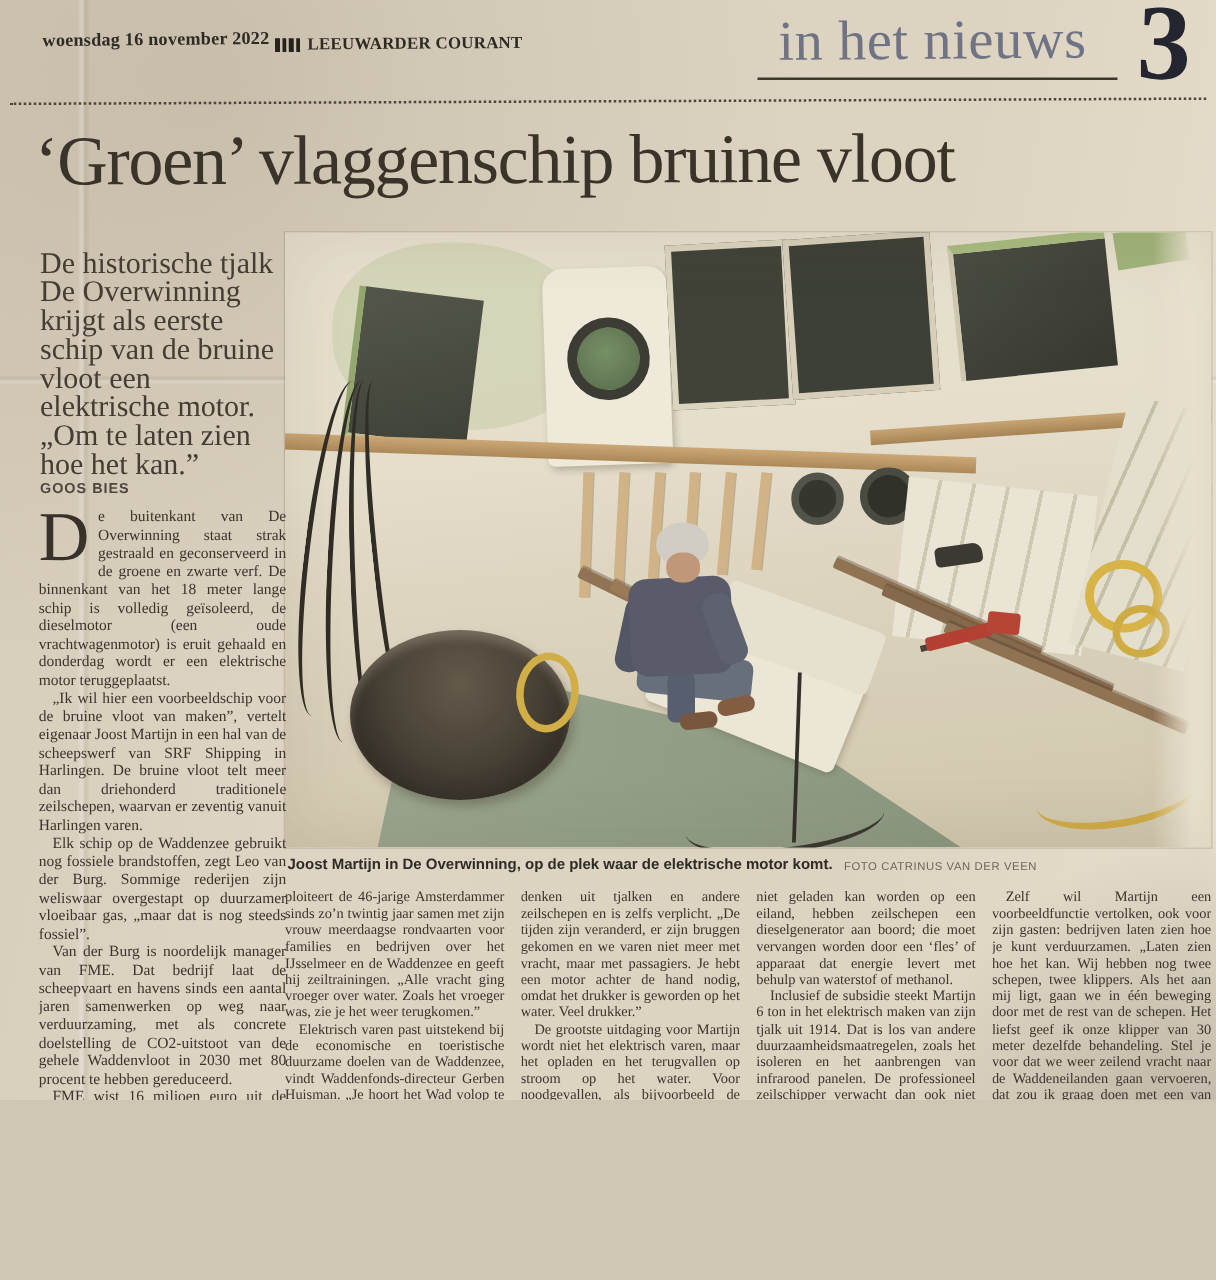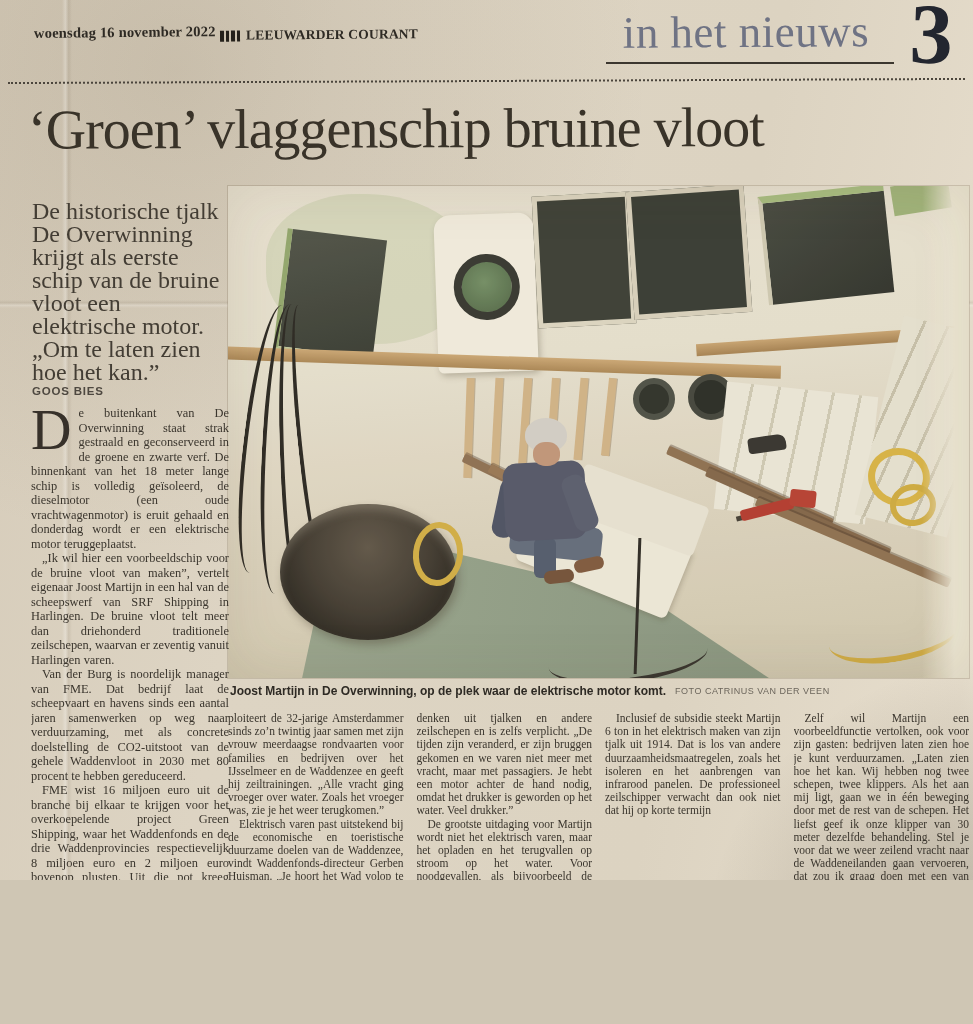--- a/index.html
+++ b/index.html
@@ -49,21 +49,21 @@
     font-size:12.4px;line-height:14.5px;}
   .dropcap{float:left;font-size:56px;line-height:44px;padding:2px 7px 0 0;color:#37312a;
     font-weight:500;}
   #cols{position:absolute;left:228px;top:712px;width:741px;height:296px;display:flex;gap:13px;}
   #cols .col{flex:1 1 0;overflow:hidden;font-size:11.5px;line-height:13.2px;}
   .pullquote{font-size:20px;line-height:25px;font-style:italic;font-weight:bold;
     color:#55545f;margin:4px 0 14px 0;text-align:left;}
 
   
   .caption-row{position:absolute;left:230px;top:684px;width:739px;
-    font-family:"Liberation Sans",sans-serif;display:flex;align-items:center;gap:9px;}
+    font-family:"Liberation Sans",sans-serif;display:flex;align-items:flex-end;gap:9px;}
   .caption{font-size:12px;font-weight:bold;color:#2e2a24;}
   .credit{font-size:9px;color:#6c665c;letter-spacing:.5px;white-space:nowrap;}
 
   .bottom-rule{position:absolute;left:36px;top:1006px;width:902px;height:2.5px;
     background:#3a342b;border-radius:2px;transform:rotate(-.2deg);}
 
   
   #photo{position:absolute;left:228px;top:186px;width:741px;height:492px;overflow:hidden;
     background:linear-gradient(175deg,#eae4d4 0%,#e7e1d0 35%,#ded5c1 60%,#d6cdb6 82%,#cfc6ad 100%);
     box-shadow:0 0 0 1px rgba(120,105,80,.25);}
@@ -232,36 +232,38 @@
   </div>
 
   <div class="caption-row">
     <span class="caption">Joost Martijn in De Overwinning, op de plek waar de elektrische motor komt.</span>
     <span class="credit">FOTO CATRINUS VAN DER VEEN</span>
   </div>
 
   <div id="col1" class="bodytext">
     <p><span class="dropcap">D</span><span>e buitenkant van De Overwinning staat strak gestraald en geconserveerd in de groene en zwarte verf. De binnenkant van het 18 meter lange schip is volledig geïsoleerd, de dieselmotor (een oude vrachtwagenmotor) is eruit gehaald en donderdag wordt er een elektrische motor teruggeplaatst.</span></p>
     <p class="ind">„Ik wil hier een voorbeeldschip voor de bruine vloot van maken”, vertelt eigenaar Joost Martijn in een hal van de scheepswerf van SRF Shipping in Harlingen. De bruine vloot telt meer dan driehonderd traditionele zeilschepen, waarvan er zeventig vanuit Harlingen varen.</p>
+    <p class="ind">Elk schip op de Waddenzee gebruikt nog fossiele brandstoffen, zegt Leo van der Burg. Sommige rederijen zijn weliswaar overgestapt op duurzamer vloeibaar gas, „maar dat is nog steeds fossiel”.</p>
     <p class="ind">Van der Burg is noordelijk manager van FME. Dat bedrijf laat de scheepvaart en havens sinds een aantal jaren samenwerken op weg naar verduurzaming, met als concrete doelstelling de CO2-uitstoot van de gehele Waddenvloot in 2030 met 80 procent te hebben gereduceerd.</p>
     <p class="ind">FME wist 16 miljoen euro uit de branche bij elkaar te krijgen voor het overkoepelende project Green Shipping, waar het Waddenfonds en de drie Waddenprovincies respectievelijk 8 miljoen euro en 2 miljoen euro bovenop plusten. Uit die pot kreeg Martijn dinsdag in Harlingen 275.000 euro overhandigd, zodat hij kan uitgroeien tot „het vlaggenschip van de bruine vloot”.</p>
 
   </div>
 
   <div id="cols">
     <div class="col bodytext">
-      <p>ploiteert de 32-jarige Amsterdammer sinds zo’n twintig jaar samen met zijn vrouw meerdaagse rondvaarten voor families en bedrijven over het IJsselmeer en de Waddenzee en geeft hij zeiltrainingen. „Alle vracht ging vroeger over water. Zoals het vroeger was, zie je het weer terugkomen.”</p>
+      <p>ploiteert de 46-jarige Amsterdammer sinds zo’n twintig jaar samen met zijn vrouw meerdaagse rondvaarten voor families en bedrijven over het IJsselmeer en de Waddenzee en geeft hij zeiltrainingen. „Alle vracht ging vroeger over water. Zoals het vroeger was, zie je het weer terugkomen.”</p>
       <p class="ind">Elektrisch varen past uitstekend bij de economische en toeristische duurzame doelen van de Waddenzee, vindt Waddenfonds-directeur Gerben Huisman. „Je hoort het Wad volop te kunnen beleven. Als dat stiller kan, doet dat meer recht aan de Wadden.”</p>
       <p class="ind">Martijn kijkt uit naar weer helemaal stil varen. Natuurlijk zeilt hij het overgrote deel over de Waddenzee, maar een motor is sinds ruim een halve eeuw niet meer weg te</p>
     </div>
     <div class="col bodytext">
       <p>denken uit tjalken en andere zeilschepen en is zelfs verplicht. „De tijden zijn veranderd, er zijn bruggen gekomen en we varen niet meer met vracht, maar met passagiers. Je hebt een motor achter de hand nodig, omdat het drukker is geworden op het water. Veel drukker.”</p>
       <p class="ind">De grootste uitdaging voor Martijn wordt niet het elektrisch varen, maar het opladen en het terugvallen op stroom op het water. Voor noodgevallen, als bijvoorbeeld de accu</p>
     </div>
     <div class="col bodytext">
+      <p>niet geladen kan worden op een eiland, hebben zeilschepen een dieselgenerator aan boord; die moet vervangen worden door een ‘fles’ of apparaat dat energie levert met behulp van waterstof of methanol.</p>
       <p class="ind">Inclusief de subsidie steekt Martijn 6 ton in het elektrisch maken van zijn tjalk uit 1914. Dat is los van andere duurzaamheidsmaatregelen, zoals het isoleren en het aanbrengen van infrarood panelen. De professioneel zeilschipper verwacht dan ook niet dat hij op korte termijn</p>
     </div>
     <div class="col bodytext">
       <p class="ind">Zelf wil Martijn een voorbeeldfunctie vertolken, ook voor zijn gasten: bedrijven laten zien hoe je kunt verduurzamen. „Laten zien hoe het kan. Wij hebben nog twee schepen, twee klippers. Als het aan mij ligt, gaan we in één beweging door met de rest van de schepen. Het liefst geef ik onze klipper van 30 meter dezelfde behandeling. Stel je voor dat we weer zeilend vracht naar de Waddeneilanden gaan vervoeren, dat zou ik graag doen met een van mijn klippers. Lijkt mij prachtig!”</p>
     </div>
   </div>
 
   <div class="bottom-rule"></div>
 </div>
 

